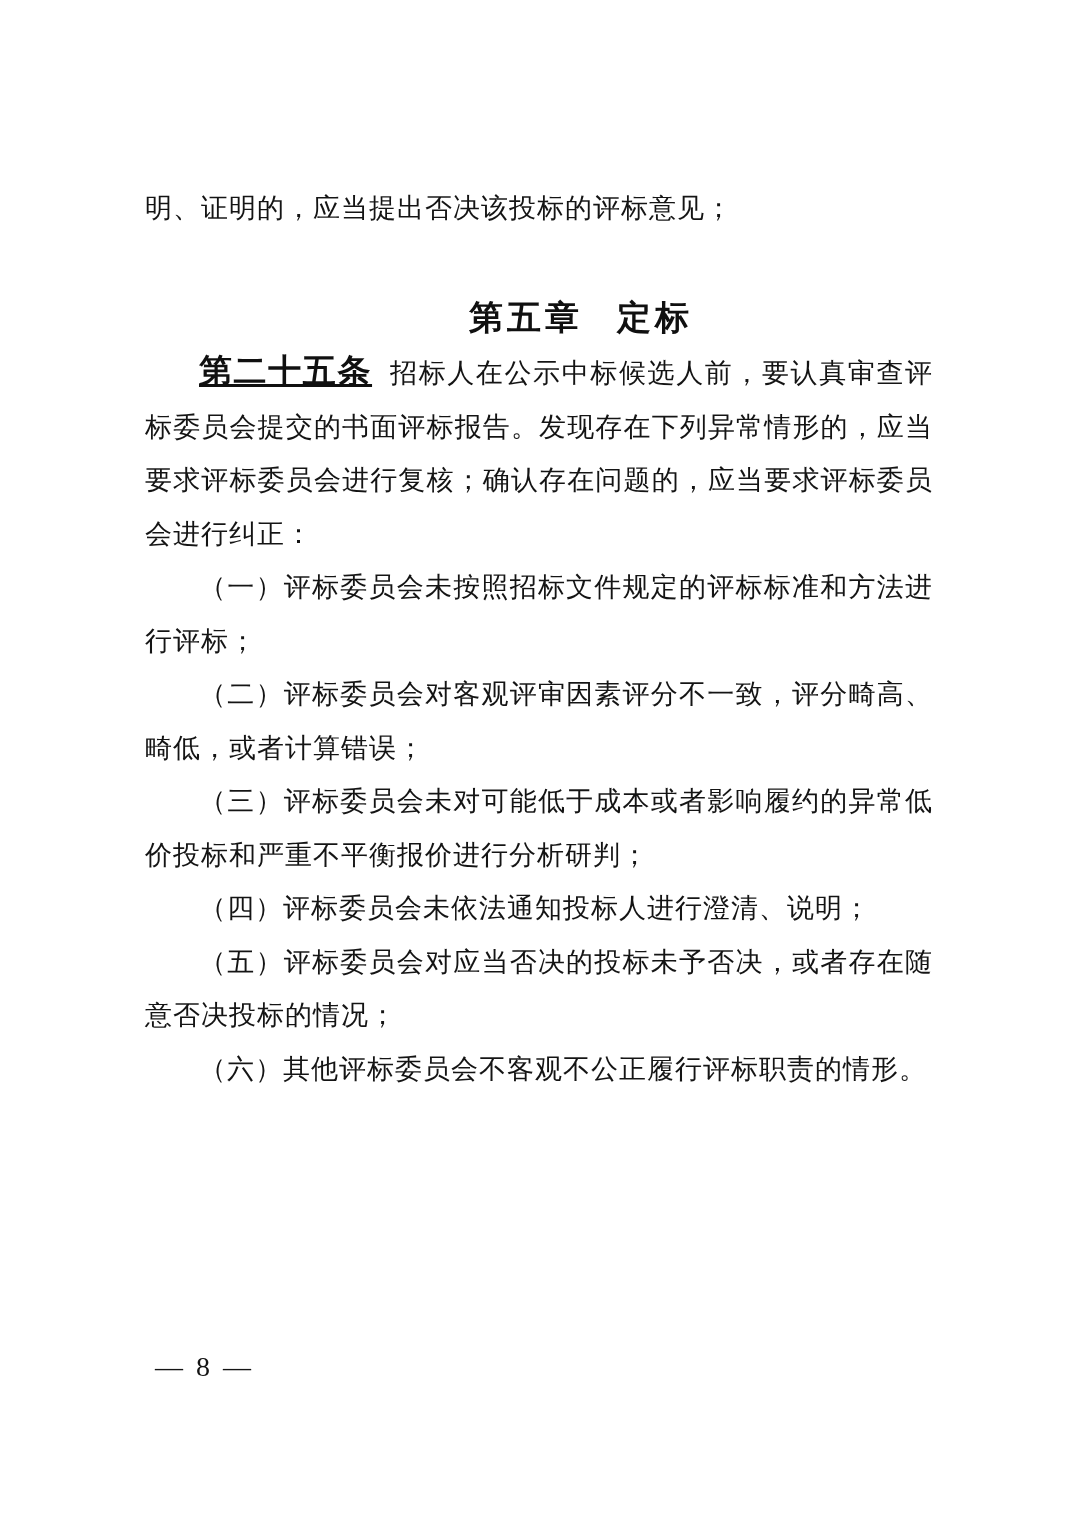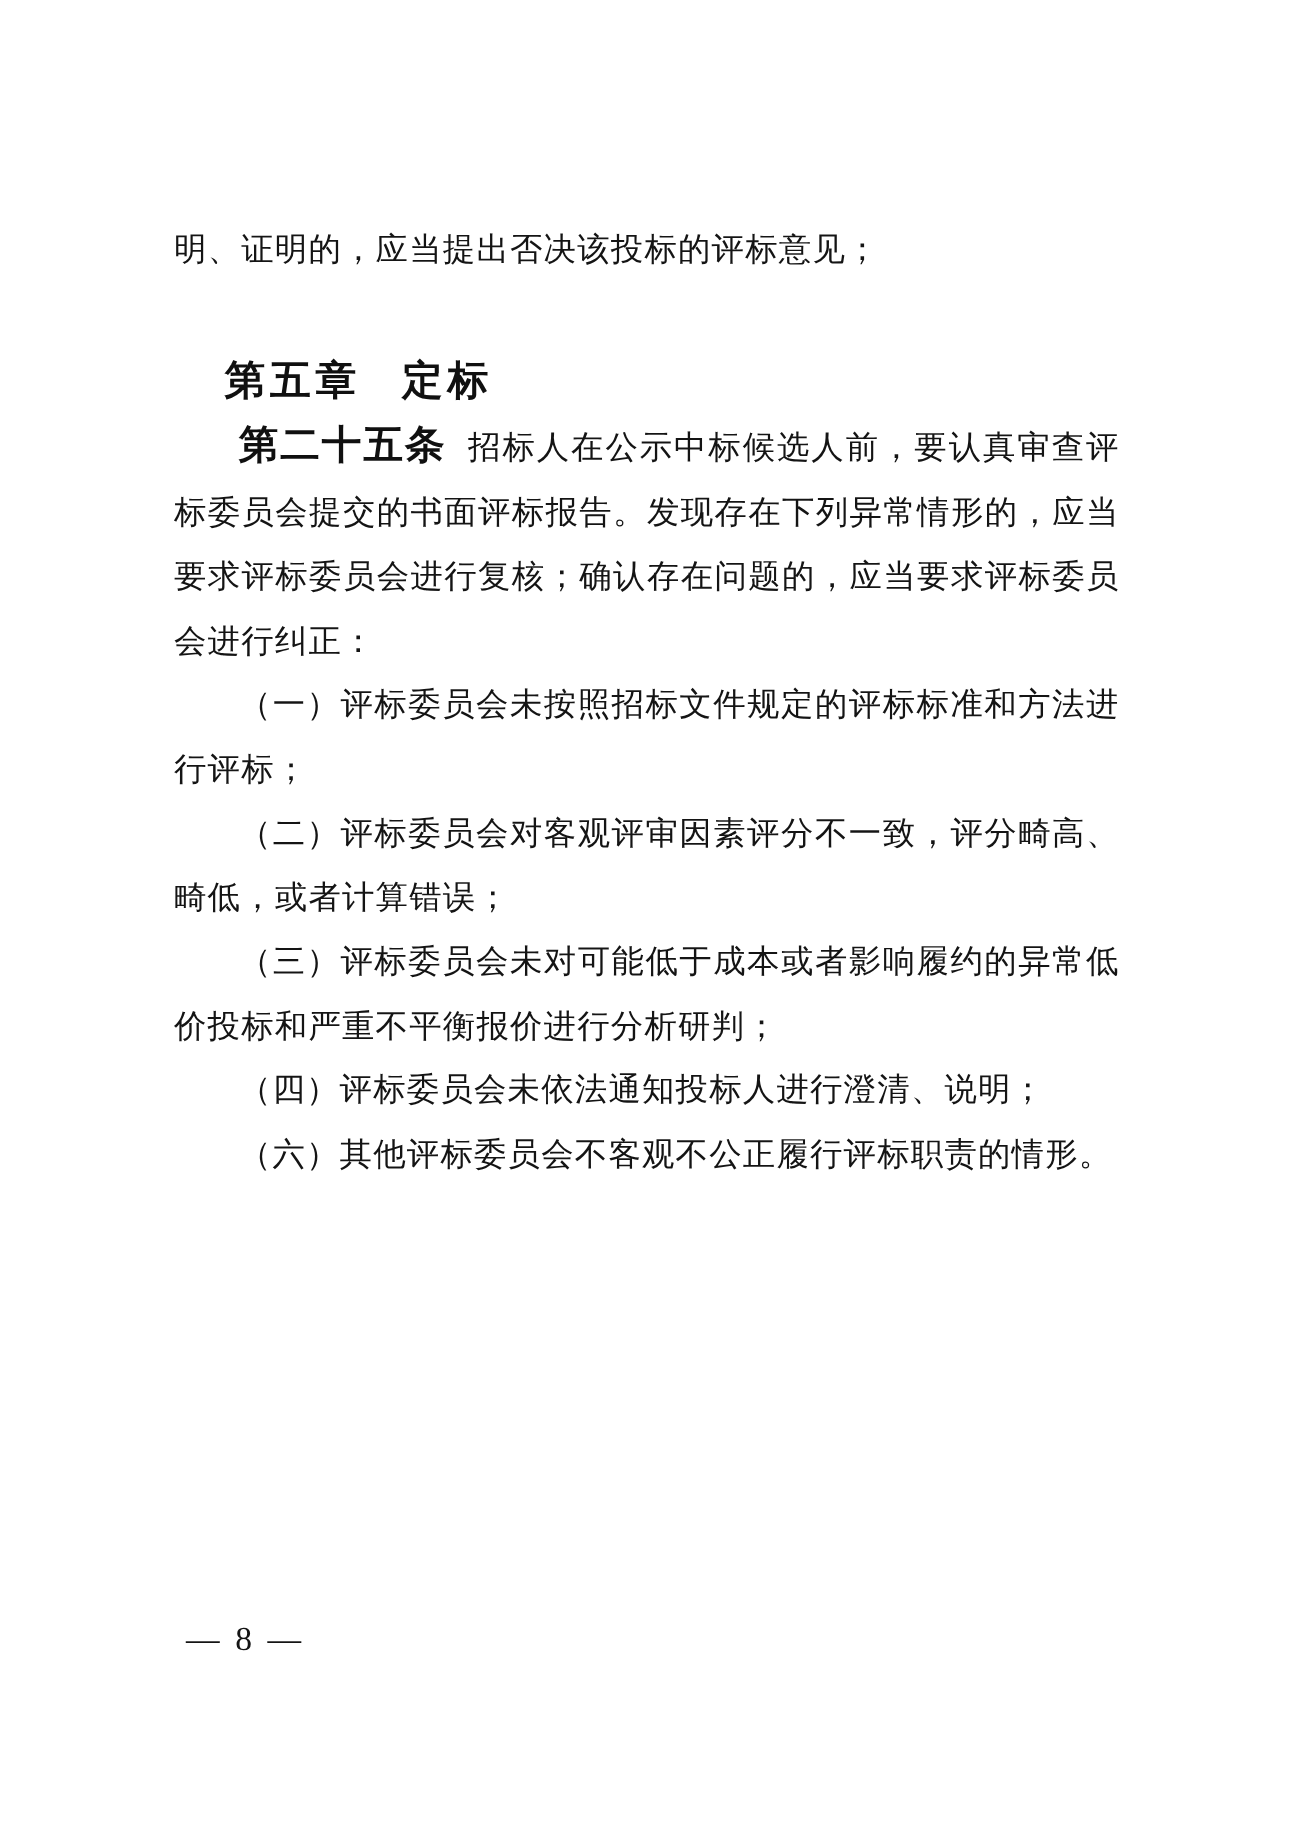--- a/index.html
+++ b/index.html
@@ -34,39 +34,40 @@
     letter-spacing: 1px;
   }
   .para.no-indent {
     text-indent: 0;
   }
   .chapter {
     margin: 55px 0 0 0;
     padding: 0;
     position: relative;
     left: 42px;
-    text-align: left;
+    text-align: center;
     font-family: "Liberation Sans", "DejaVu Sans", sans-serif;
     font-weight: bold;
     font-size: 34px;
     letter-spacing: 4px;
     line-height: 53.5px;
     color: #101010;
   }
   .chapter-gap {
     display: inline-block;
     width: 34px;
   }
   .article-label {
     font-family: "Liberation Sans", "DejaVu Sans", sans-serif;
     font-weight: bold;
     font-size: 33px;
     letter-spacing: 1px;
     margin-right: 18px;
     color: #101010;
+    text-decoration: underline;
   }
   .footer-page-number {
     position: absolute;
     left: 155px;
     top: 1350px;
     font-family: "Liberation Serif", "DejaVu Serif", serif;
     font-size: 28px;
     letter-spacing: 3px;
     color: #141414;
     line-height: 34px;
@@ -87,19 +88,20 @@
     <p class="para"><span class="article-label">第二十五条</span><span>招标人在公示中标候选人前，要认真审查评标委员会提交的书面评标报告。发现存在下列异常情形的，应当要求评标委员会进行复核；确认存在问题的，应当要求评标委员会进行纠正：</span></p>
 
     <p class="para">（一）评标委员会未按照招标文件规定的评标标准和方法进行评标；</p>
 
     <p class="para">（二）评标委员会对客观评审因素评分不一致，评分畸高、畸低，或者计算错误；</p>
 
     <p class="para">（三）评标委员会未对可能低于成本或者影响履约的异常低价投标和严重不平衡报价进行分析研判；</p>
 
     <p class="para">（四）评标委员会未依法通知投标人进行澄清、说明；</p>
 
+    <p class="para">（五）评标委员会对应当否决的投标未予否决，或者存在随意否决投标的情况；</p>
 
     <p class="para">（六）其他评标委员会不客观不公正履行评标职责的情形。</p>
 
   </div>
 
   <div class="footer-page-number">— 8 —</div>
 </div>
 
 </body></html>

